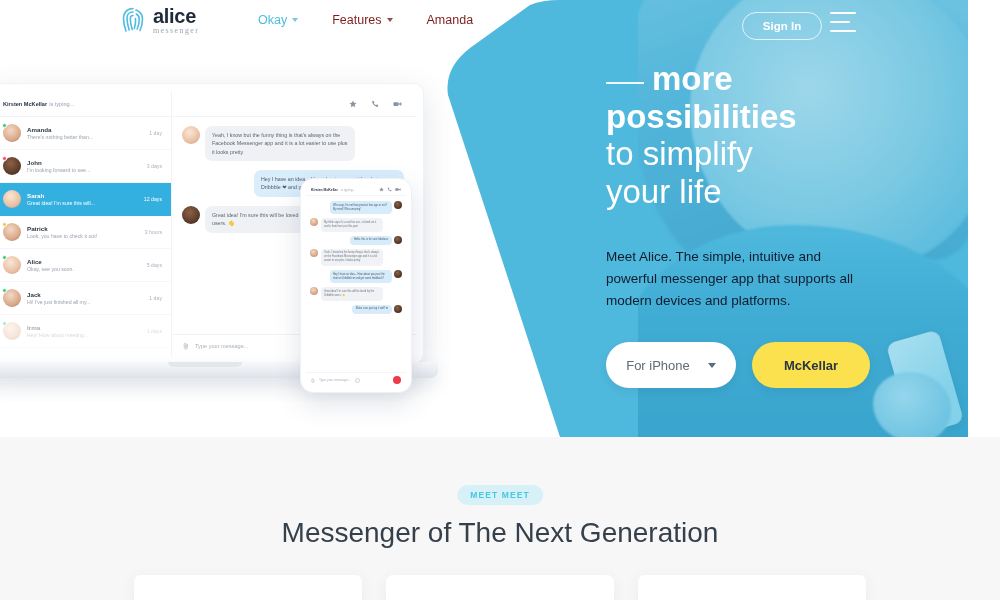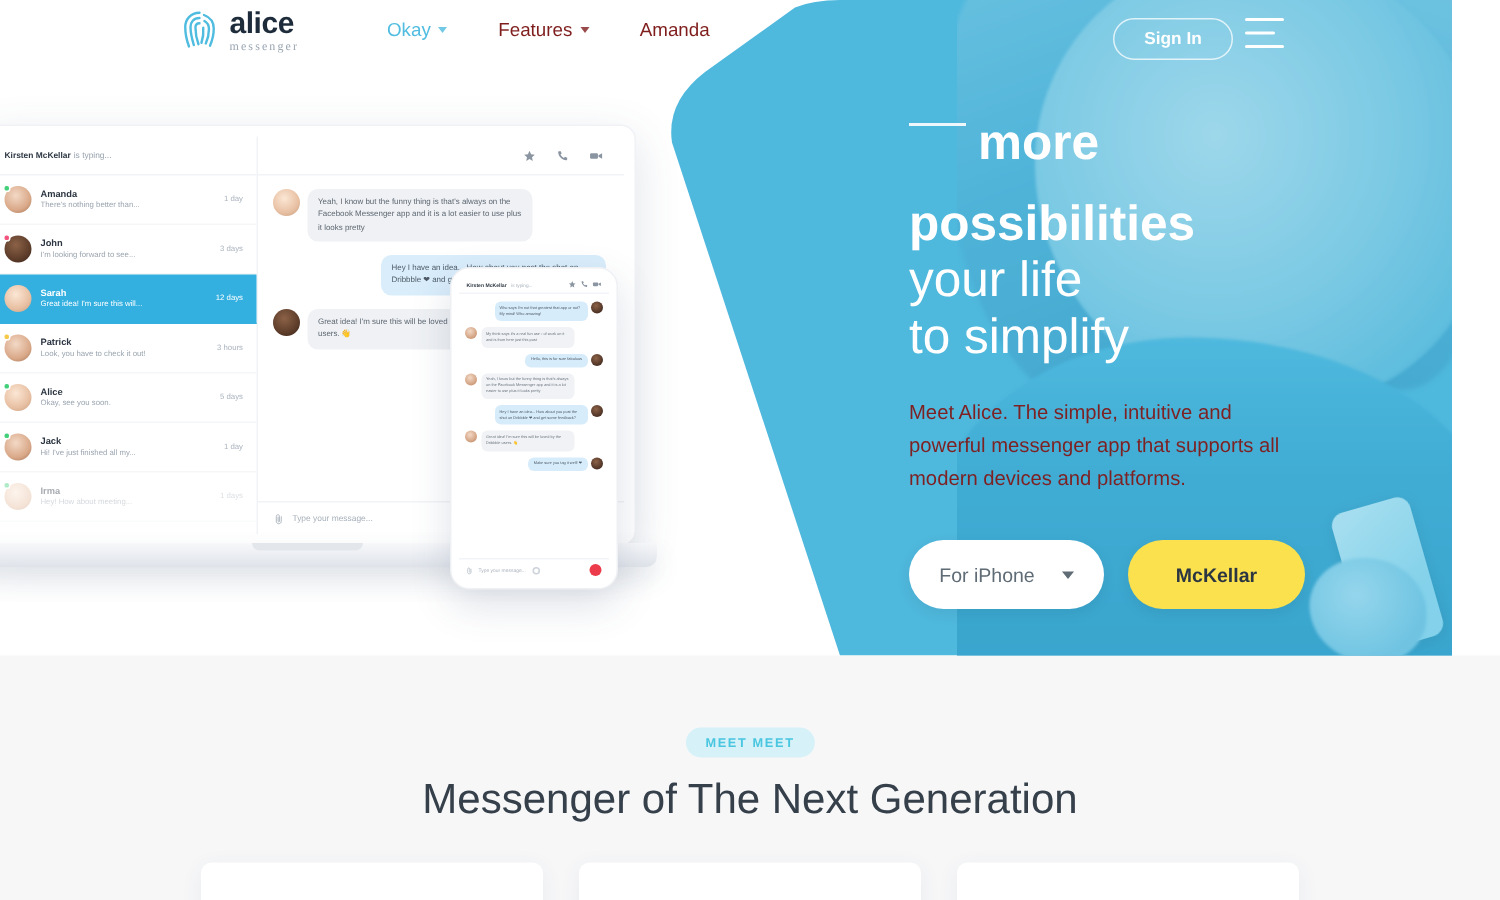--- a/index.html
+++ b/index.html
@@ -150,25 +150,25 @@
     width: 330px; z-index: 15;
   }
   .eyebrow-line {
     position: absolute; left: 0; top: 22px;
     width: 38px; height: 2px; background: #ffffff; opacity: .9;
   }
   .h1 {
     color: #ffffff; font-size: 33px; line-height: 1.14;
     margin-left: 46px;
   }
-  .h1 .b { font-weight: bold; display: block; margin-top: 16px; }
+  .h1 .b { font-weight: bold; display: block; }
   .h1 .l { font-weight: 300; display: block; }
   .h1 .wrap2 { margin-left: -46px; }
   .hero-sub {
-    margin-top: 22px; color: #7f1d1d; font-size: 13.5px;
+    margin-top: 36px; color: #0f172a; font-size: 13.5px;
     line-height: 1.62; font-weight: 300; opacity: .97;
     width: 260px;
   }
   .cta-row {
     margin-top: 30px; display: flex; align-items: center; gap: 16px;
   }
   .select-pill {
     width: 130px; height: 46px; background: #fff; border-radius: 23px;
     display: flex; align-items: center; justify-content: center; gap: 18px;
     font-size: 13px; color: #5f6b75; cursor: pointer;
@@ -613,22 +613,22 @@
 
       </div>
     </div>
   </div>
 
   <div class="hero-copy">
     <div class="eyebrow-line"></div>
     <h1 class="h1">
       <span class="b">more</span>
       <span class="b wrap2">possibilities</span>
+      <span class="l wrap2">to simplify</span>
       <span class="l wrap2">your life</span>
-      <span class="l wrap2">to simplify</span>
     </h1>
     <p class="hero-sub">Meet Alice. The simple, intuitive and powerful messenger app that supports all modern devices and platforms.</p>
     <div class="cta-row">
       <div class="select-pill">
         <span>For iPhone</span>
         <span class="sel-caret"></span>
       </div>
       <div class="dl-btn">McKellar</div>
     </div>
   </div>

